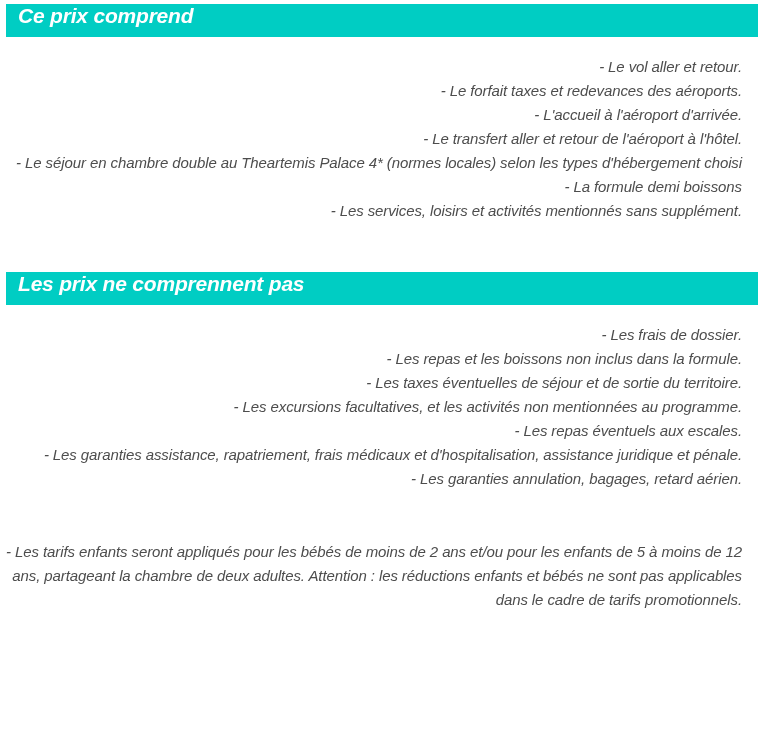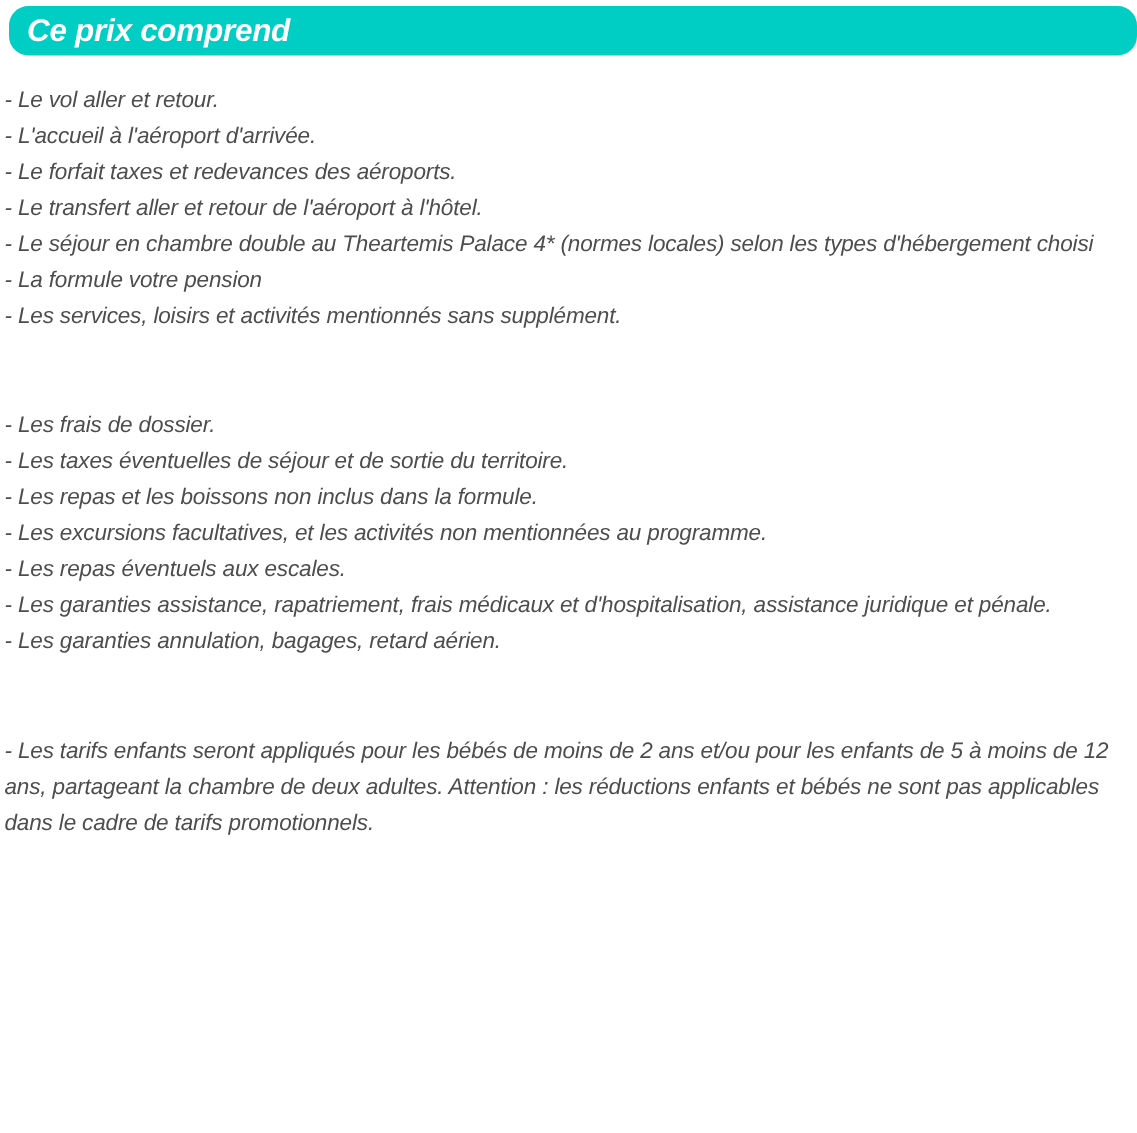--- a/index.html
+++ b/index.html
@@ -25,69 +25,71 @@
   }
   .section { margin: 0; }
   .section:not(:first-child) {
     margin-top: 49px;
   }
   .section-header {
     margin-left: 6px;
     height: 33px;
     background: var(--accent);
     display: flex;
-    align-items: center;
     padding-left: 12px;
-    border-radius: 13px;
   }
   .section-title {
     color: var(--header-text);
     font-size: 21px;
     font-weight: bold;
     font-style: italic;
     letter-spacing: -0.2px;
     white-space: nowrap;
   }
   .section-list {
     list-style: none;
     margin: 18px 0 0 0;
     padding: 0 16px 0 3px;
+    text-align: right;
   }
   .list-item {
     color: var(--body-text);
     font-size: 15px;
     font-style: italic;
     line-height: 24px;
     letter-spacing: -0.1px;
   }
 </style>
 </head>
 <body>
 
 <main id="sections-root">
   <section class="section">
     <header class="section-header">
       <span class="section-title">Ce prix comprend</span>
     </header>
     <ul class="section-list">
         <li class="list-item">- Le vol aller et retour.</li>
+        <li class="list-item">- Le forfait taxes et redevances des aéroports.</li>
         <li class="list-item">- L'accueil à l'aéroport d'arrivée.</li>
-        <li class="list-item">- Le forfait taxes et redevances des aéroports.</li>
         <li class="list-item">- Le transfert aller et retour de l'aéroport à l'hôtel.</li>
         <li class="list-item">- Le séjour en chambre double au Theartemis Palace 4* (normes locales) selon les types d'hébergement choisi</li>
-        <li class="list-item">- La formule votre pension</li>
+        <li class="list-item">- La formule demi boissons</li>
         <li class="list-item">- Les services, loisirs et activités mentionnés sans supplément.</li>
       </ul>
   </section>
 
   <section class="section">
+    <header class="section-header">
+      <span class="section-title">Les prix ne comprennent pas</span>
+    </header>
     <ul class="section-list">
         <li class="list-item">- Les frais de dossier.</li>
+        <li class="list-item">- Les repas et les boissons non inclus dans la formule.</li>
         <li class="list-item">- Les taxes éventuelles de séjour et de sortie du territoire.</li>
-        <li class="list-item">- Les repas et les boissons non inclus dans la formule.</li>
         <li class="list-item">- Les excursions facultatives, et les activités non mentionnées au programme.</li>
         <li class="list-item">- Les repas éventuels aux escales.</li>
         <li class="list-item">- Les garanties assistance, rapatriement, frais médicaux et d'hospitalisation, assistance juridique et pénale.</li>
         <li class="list-item">- Les garanties annulation, bagages, retard aérien.</li>
       </ul>
   </section>
 
   <section class="section">
     <ul class="section-list">
         <li class="list-item">- Les tarifs enfants seront appliqués pour les bébés de moins de 2 ans et/ou pour les enfants de 5 à moins de 12 ans, partageant la chambre de deux adultes. Attention : les réductions enfants et bébés ne sont pas applicables dans le cadre de tarifs promotionnels.</li>

